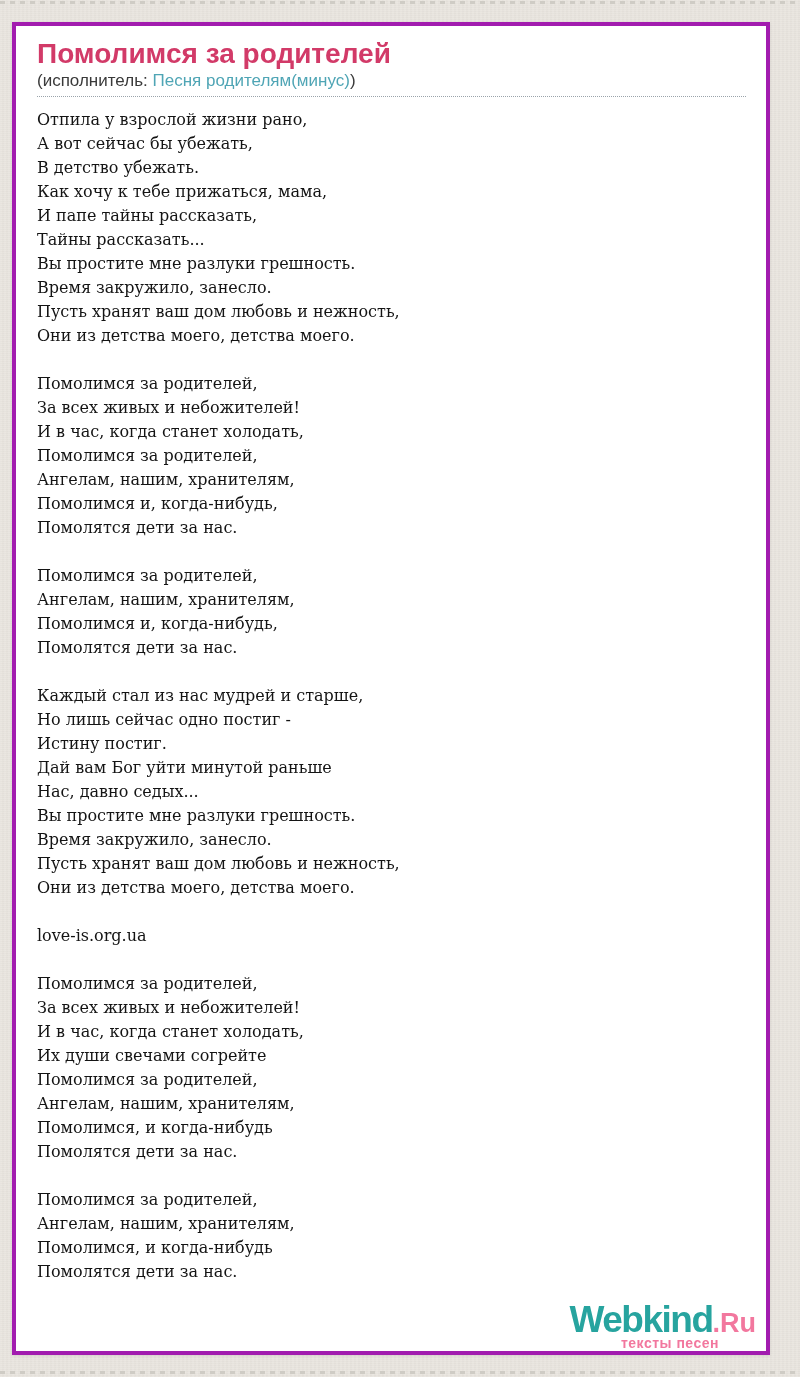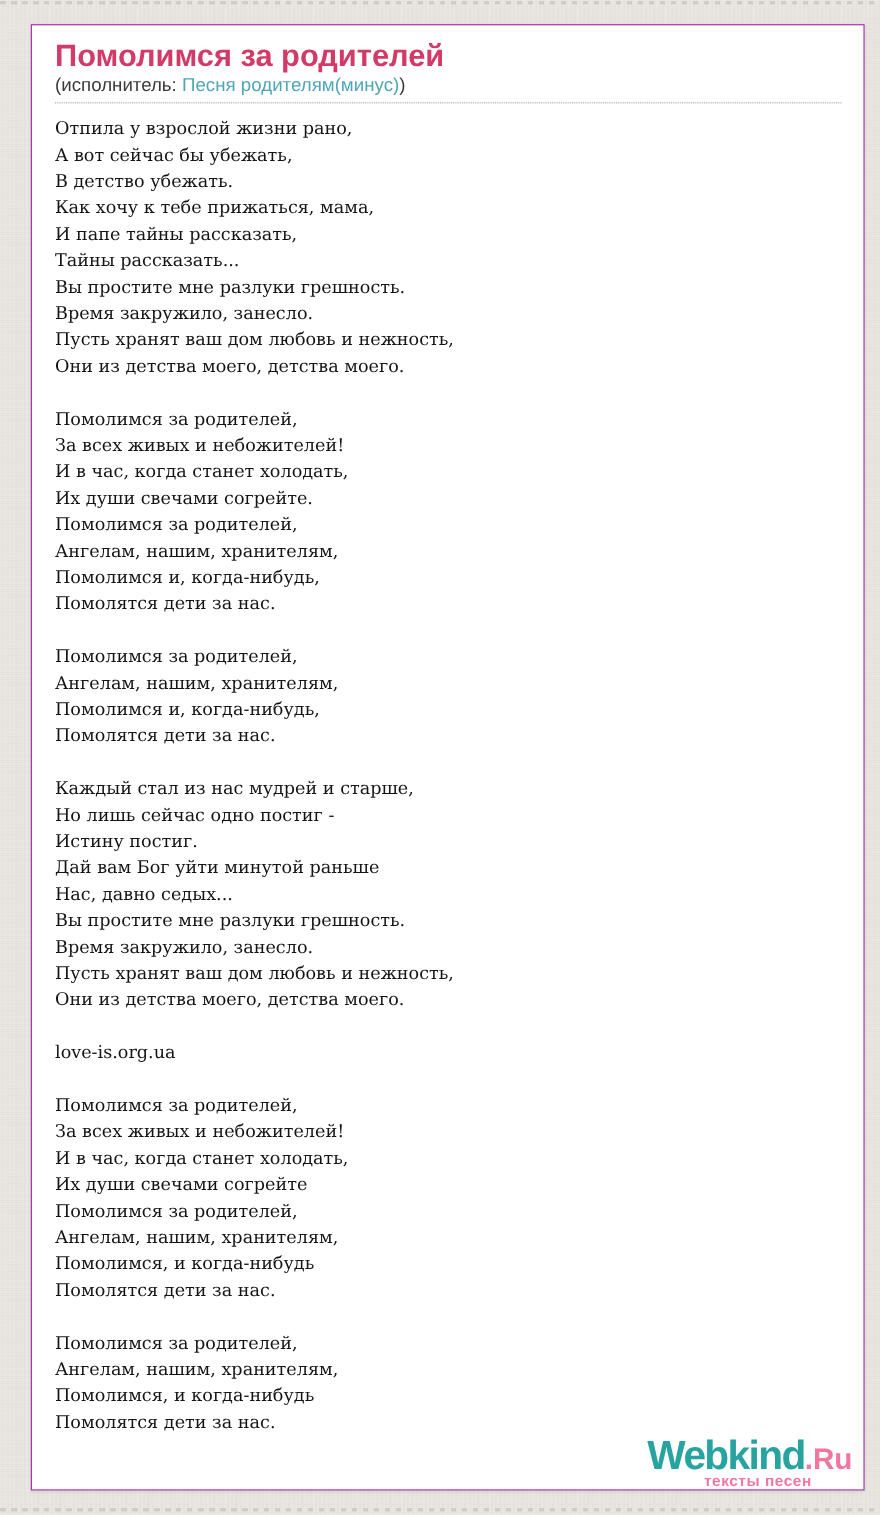--- a/index.html
+++ b/index.html
@@ -22,27 +22,27 @@
     left: 0;
     right: 0;
     height: 3px;
     background: repeating-linear-gradient(90deg, #cfccc5 0 5px, transparent 5px 10px);
   }
   .stitch.top { top: 1px; }
   .stitch.bottom { bottom: 3px; }
 
   .content-box {
     position: absolute;
-    left: 28px;
+    left: 12px;
     top: 22px;
     width: 758px;
     height: 1333px;
     box-sizing: border-box;
     background: #ffffff;
-    border: 1px solid #a21caf;
+    border: 4px solid #a21caf;
     box-shadow: 0 1px 3px rgba(0,0,0,.08);
     padding: 12px 20px 0 21px;
   }
 
   h1.page-title {
     margin: 0;
     font-size: 28px;
     line-height: 32px;
     font-weight: 700;
     color: var(--title-color, #d23a68);
@@ -122,21 +122,20 @@
         <div class="line">Тайны рассказать...</div>
         <div class="line">Вы простите мне разлуки грешность.</div>
         <div class="line">Время закружило, занесло.</div>
         <div class="line">Пусть хранят ваш дом любовь и нежность,</div>
         <div class="line">Они из детства моего, детства моего.</div>
       </div>
       <div class="verse">
         <div class="line">Помолимся за родителей,</div>
         <div class="line">За всех живых и небожителей!</div>
         <div class="line">И в час, когда станет холодать,</div>
-        <div class="line">Их души свечами согрейте.</div>
         <div class="line">Помолимся за родителей,</div>
         <div class="line">Ангелам, нашим, хранителям,</div>
         <div class="line">Помолимся и, когда-нибудь,</div>
         <div class="line">Помолятся дети за нас.</div>
       </div>
       <div class="verse">
         <div class="line">Помолимся за родителей,</div>
         <div class="line">Ангелам, нашим, хранителям,</div>
         <div class="line">Помолимся и, когда-нибудь,</div>
         <div class="line">Помолятся дети за нас.</div>

